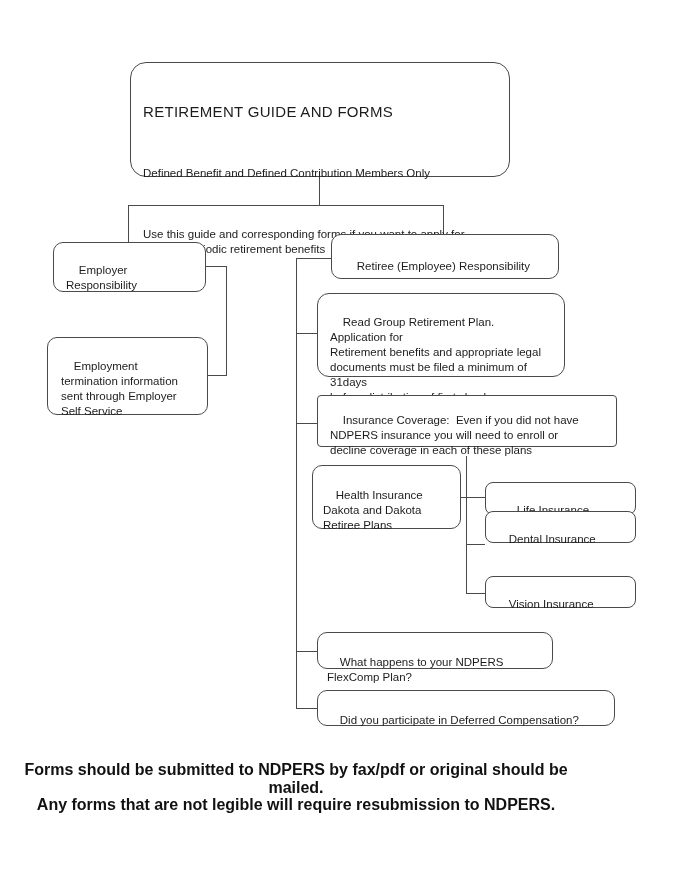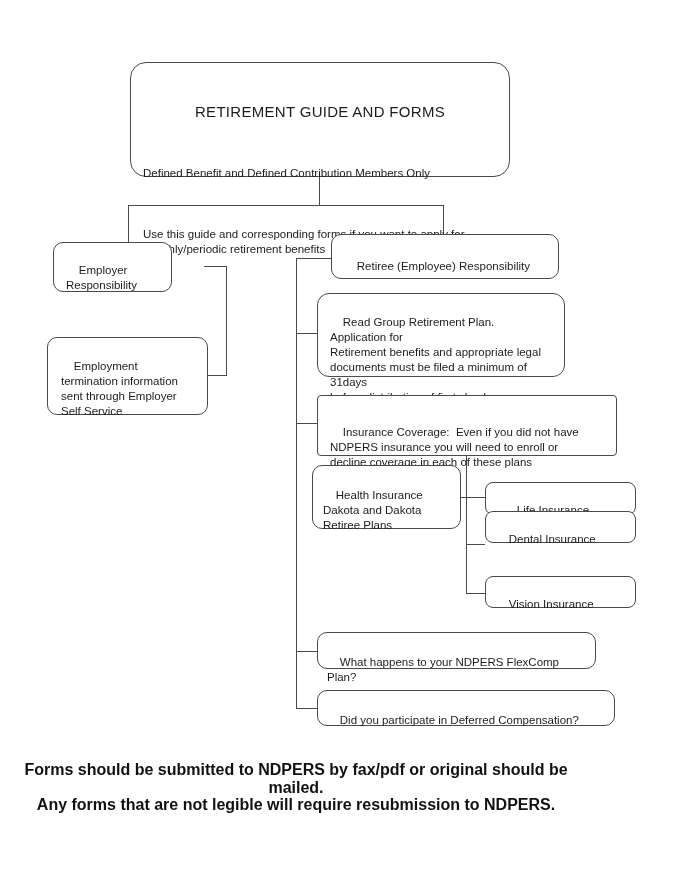--- a/index.html
+++ b/index.html
@@ -21,35 +21,35 @@
     line-height: 15px;
     white-space: pre-wrap;
     color: #1c1c1c;
   }
   .line {
     position: absolute;
     background: #4a4a4a;
   }
   
   .title-box { left: 130px; top: 62px; width: 380px; height: 115px; border-radius: 16px; padding: 11px 12px; }
-  .tb-title { font-size: 15px; line-height: 16px; text-align: center; letter-spacing: 0.3px; }
+  .tb-title { font-size: 15px; line-height: 16px; text-align: left; letter-spacing: 0.3px; }
   .tb-sub   { margin-top: 16px; }
   .tb-desc  { margin-top: 16px; }
   
-  .employer-box    { left: 53px;  top: 242px; width: 119px; height: 50px; padding: 5px 12px; }
+  .employer-box    { left: 53px;  top: 242px; width: 153px; height: 50px; padding: 5px 12px; }
   .termination-box { left: 47px;  top: 337px; width: 161px; height: 78px; padding: 6px 13px; }
   
   .retiree-box   { left: 331px; top: 234px; width: 228px; height: 45px; padding: 9px 12px; }
   .read-box      { left: 317px; top: 293px; width: 248px; height: 84px; padding: 6px 12px; border-radius: 12px; }
-  .insurance-box { left: 317px; top: 395px; width: 300px; height: 61px; padding: 14px 12px; border-radius: 4px; }
+  .insurance-box { left: 317px; top: 395px; width: 300px; height: 52px; padding: 2px 12px; border-radius: 4px; }
   .health-box    { left: 312px; top: 465px; width: 149px; height: 64px; padding: 7px 10px; }
   .life-box      { left: 485px; top: 482px; width: 151px; height: 33px; padding: 5px 18px; border-radius: 8px; }
   .dental-box    { left: 485px; top: 511px; width: 151px; height: 32px; padding: 5px 10px; border-radius: 8px; }
   .vision-box    { left: 485px; top: 576px; width: 151px; height: 32px; padding: 5px 10px; border-radius: 8px; }
-  .flexcomp-box  { left: 317px; top: 632px; width: 279px; height: 37px; padding: 7px 9px; }
+  .flexcomp-box  { left: 317px; top: 632px; width: 236px; height: 37px; padding: 7px 9px; }
   .deferred-box  { left: 317px; top: 690px; width: 298px; height: 36px; padding: 7px 9px; }
   
   .l-top-v        { left: 319px; top: 177px; width: 1px;   height: 28px; }
   .l-branch-h     { left: 128px; top: 205px; width: 316px; height: 1px; }
   .l-left-v       { left: 128px; top: 205px; width: 1px;   height: 37px; }
   .l-right-v      { left: 443px; top: 205px; width: 1px;   height: 29px; }
   .l-emp-top-h    { left: 204px; top: 266px; width: 23px;  height: 1px; }
   .l-emp-v        { left: 226px; top: 266px; width: 1px;   height: 110px; }
   .l-emp-bot-h    { left: 208px; top: 375px; width: 19px;  height: 1px; }
   .l-spine-h      { left: 296px; top: 258px; width: 35px;  height: 1px; }

